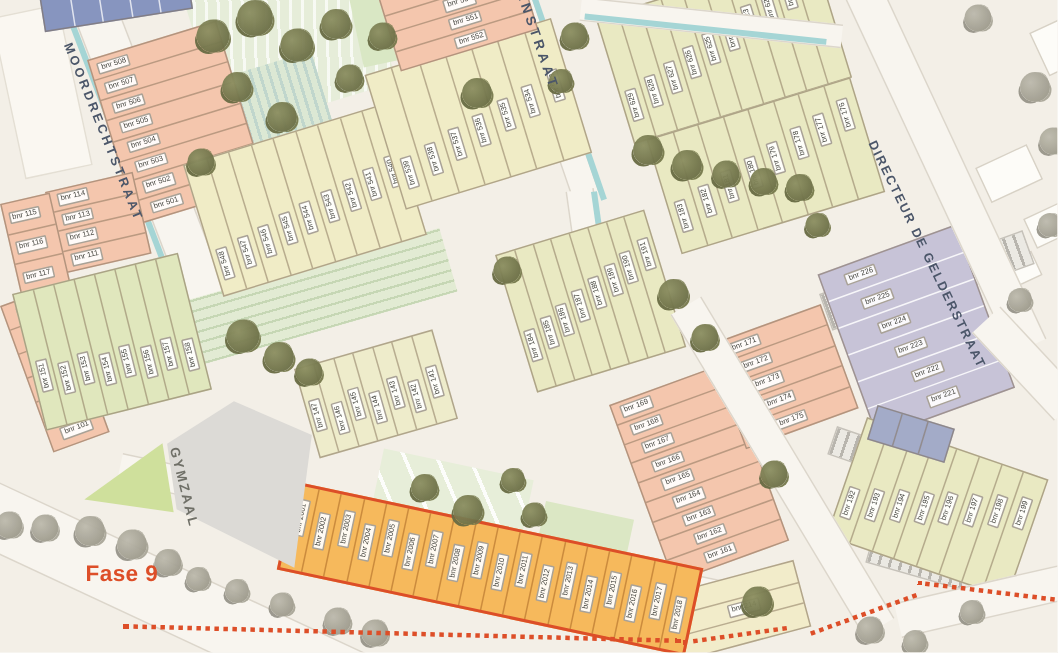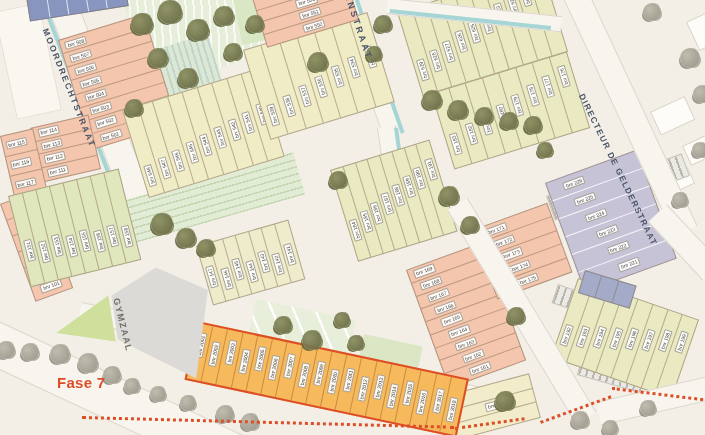--- a/index.html
+++ b/index.html
@@ -32,21 +32,21 @@
 </head>
 <body>
 
 <div id="map">
   <div class="gym"></div>
   <div class="gymlabel">GYMZAAL</div>
   <div class="triangle"></div>
   <div class="street s-moordrecht">MOORDRECHTSTRAAT</div>
   <div class="street s-benstraat">BENSTRAAT</div>
   <div class="street s-gelder">DIRECTEUR DE GELDERSTRAAT</div>
-  <div class="fase">Fase 7</div>
+  <div class="fase">Fase 9</div>
 <div class="abs" style="left: 40px; top: -12px; width: 30px; height: 260px; transform: rotate(-21deg); z-index: 1; background: rgb(248, 245, 239); border-left: 1px solid rgb(220, 214, 203); border-right: 1px solid rgb(220, 214, 203);"></div>
     <div class="abs" style="left: 333px; top: -8px; width: 19px; height: 150px; transform: rotate(-19deg); z-index: 1; background: rgb(248, 245, 239); border-left: 1px solid rgb(220, 214, 203); border-right: 1px solid rgb(220, 214, 203);"></div>
     <div class="abs" style="left: 377px; top: 128px; width: 19px; height: 85px; transform: rotate(-8deg); z-index: 1; background: rgb(248, 245, 239); border-left: 1px solid rgb(220, 214, 203); border-right: 1px solid rgb(220, 214, 203);"></div>
     <div class="abs" style="left: -12px; top: 316px; width: 300px; height: 44px; transform: rotate(25deg); z-index: 1; background: rgb(248, 245, 239); border-top: 1px solid rgb(220, 214, 203); border-bottom: 1px solid rgb(220, 214, 203);"></div>
     <div class="abs" style="left: 82px; top: 302px; width: 410px; height: 20px; transform: rotate(12deg); z-index: 1; background: rgb(248, 245, 239); border-top: 1px solid rgb(220, 214, 203); border-bottom: 1px solid rgb(220, 214, 203);"></div>
     <div class="abs" style="left: 447px; top: 210px; width: 24px; height: 250px; transform: rotate(-31deg); z-index: 4; background: rgb(248, 245, 239); border-left: 1px solid rgb(220, 214, 203); border-right: 1px solid rgb(220, 214, 203);"></div>
     <div class="abs" style="left: 560px; top: -8px; width: 26px; height: 270px; transform: rotate(-25deg); z-index: 4; background: rgb(248, 245, 239); border-left: 1px solid rgb(220, 214, 203); border-right: 1px solid rgb(220, 214, 203);"></div>
     <div class="abs" style="left: 648px; top: 222px; width: 26px; height: 80px; transform: rotate(-43deg); z-index: 4; background: rgb(248, 245, 239); border-left: 1px solid rgb(220, 214, 203); border-right: 1px solid rgb(220, 214, 203);"></div>
     <div class="abs" style="left: 596px; top: 402px; width: 115px; height: 24px; transform: rotate(-13deg); z-index: 4; background: rgb(248, 245, 239); border-top: 1px solid rgb(220, 214, 203); border-bottom: 1px solid rgb(220, 214, 203);"></div>
     <div class="abs" style="left: 388px; top: -2px; width: 175px; height: 16px; transform: rotate(6deg); z-index: 4; background: rgb(248, 245, 239); border-top: 1px solid rgb(220, 214, 203); border-bottom: 1px solid rgb(220, 214, 203);"></div>

